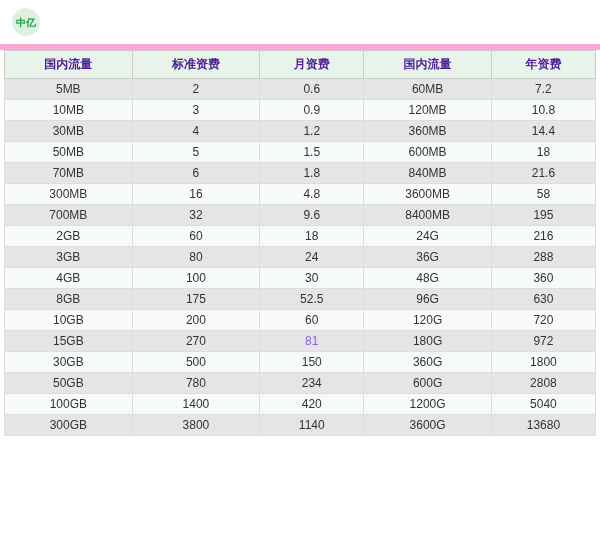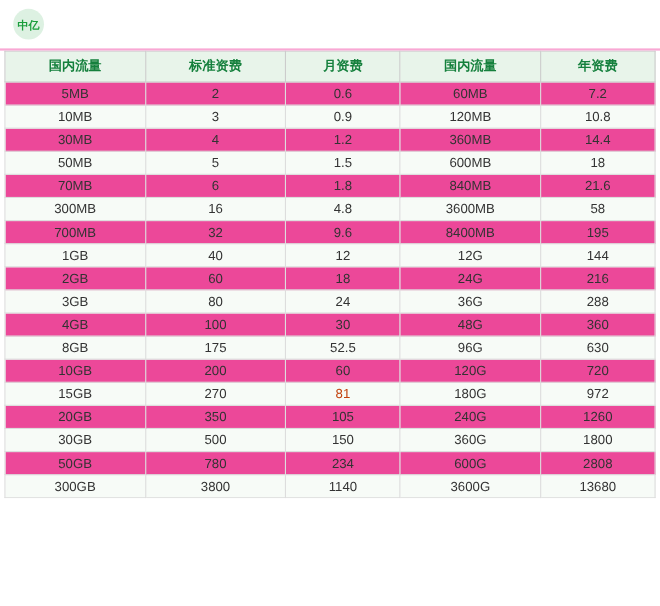--- a/index.html
+++ b/index.html
@@ -7,21 +7,21 @@
       font-family: Arial, "Microsoft YaHei", sans-serif;
       font-size: 12px;
       background: #fff;
       width: 600px;
       min-height: 551px;
     }
     .header {
       display: flex;
       align-items: flex-start;
       padding: 6px 10px;
-      border-bottom: 2px solid #f9a8d4;
+      border-bottom: 6px solid #f9a8d4;
     }
     .logo-area {
       display: flex;
       align-items: center;
       gap: 4px;
     }
     .logo-icon {
       width: 32px;
       height: 32px;
     }
@@ -46,25 +46,25 @@
       border-collapse: collapse;
       font-size: 12px;
     }
     thead tr {
       background: #e8f4ea;
     }
     thead th {
       padding: 5px 8px;
       text-align: center;
       border: 1px solid #ccc;
-      color: #15803d;
+      color: #4c1d95;
       font-weight: bold;
     }
     tbody tr {
-      background: #ec4899;
+      background: #e5e5e5;
     }
     tbody tr:nth-child(even) {
       background: #f7fbf7;
     }
     tbody td {
       padding: 3px 8px;
       text-align: center;
       border: 1px solid #ddd;
       color: #333;
     }
@@ -138,27 +138,20 @@
           <td>58</td>
         </tr>
         <tr>
           <td>700MB</td>
           <td>32</td>
           <td>9.6</td>
           <td>8400MB</td>
           <td>195</td>
         </tr>
         <tr>
-          <td>1GB</td>
-          <td>40</td>
-          <td>12</td>
-          <td>12G</td>
-          <td>144</td>
-        </tr>
-        <tr>
           <td>2GB</td>
           <td>60</td>
           <td>18</td>
           <td>24G</td>
           <td>216</td>
         </tr>
         <tr>
           <td>3GB</td>
           <td>80</td>
           <td>24</td>
@@ -182,46 +175,46 @@
         <tr>
           <td>10GB</td>
           <td>200</td>
           <td>60</td>
           <td>120G</td>
           <td>720</td>
         </tr>
         <tr>
           <td>15GB</td>
           <td>270</td>
-          <td style="color: #c2410c;">81</td>
+          <td style="color: #8b5cf6;">81</td>
           <td>180G</td>
           <td>972</td>
-        </tr>
-        <tr>
-          <td>20GB</td>
-          <td>350</td>
-          <td>105</td>
-          <td>240G</td>
-          <td>1260</td>
         </tr>
         <tr>
           <td>30GB</td>
           <td>500</td>
           <td>150</td>
           <td>360G</td>
           <td>1800</td>
         </tr>
         <tr>
           <td>50GB</td>
           <td>780</td>
           <td>234</td>
           <td>600G</td>
           <td>2808</td>
         </tr>
         <tr>
+          <td>100GB</td>
+          <td>1400</td>
+          <td>420</td>
+          <td>1200G</td>
+          <td>5040</td>
+        </tr>
+        <tr>
           <td>300GB</td>
           <td>3800</td>
           <td>1140</td>
           <td>3600G</td>
           <td>13680</td>
         </tr>
       </tbody>
   </table>
 </div>
 

